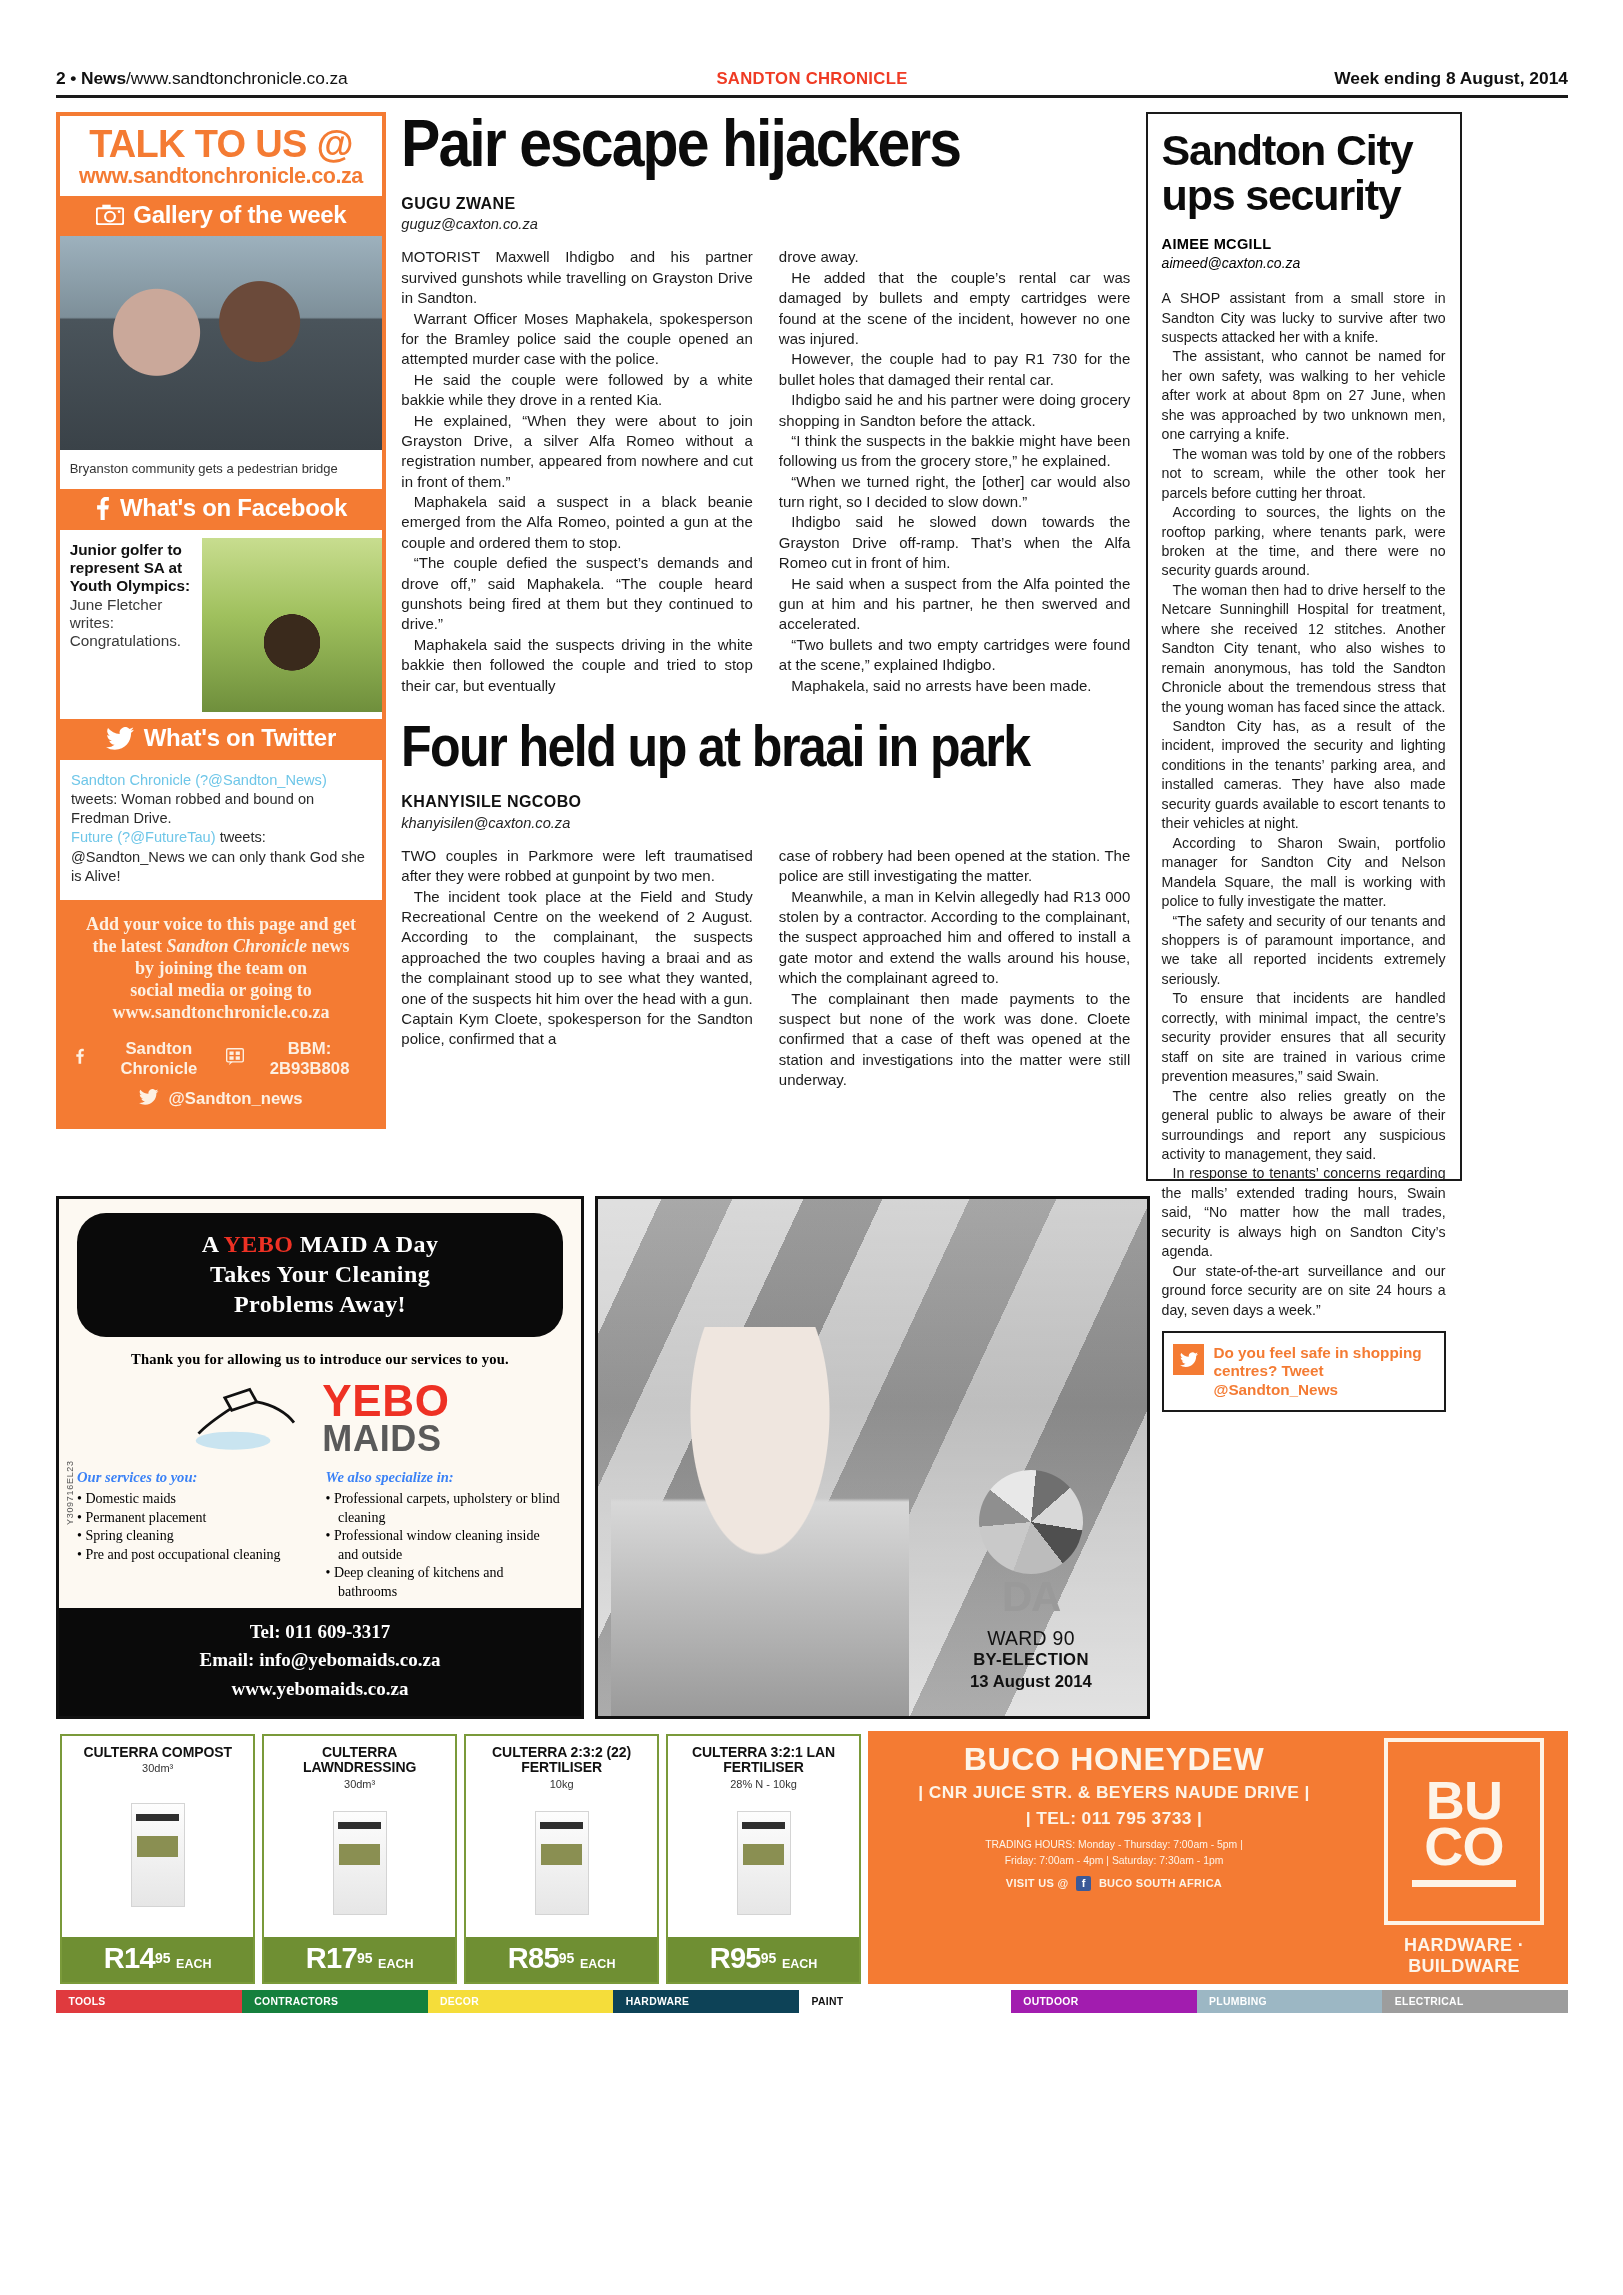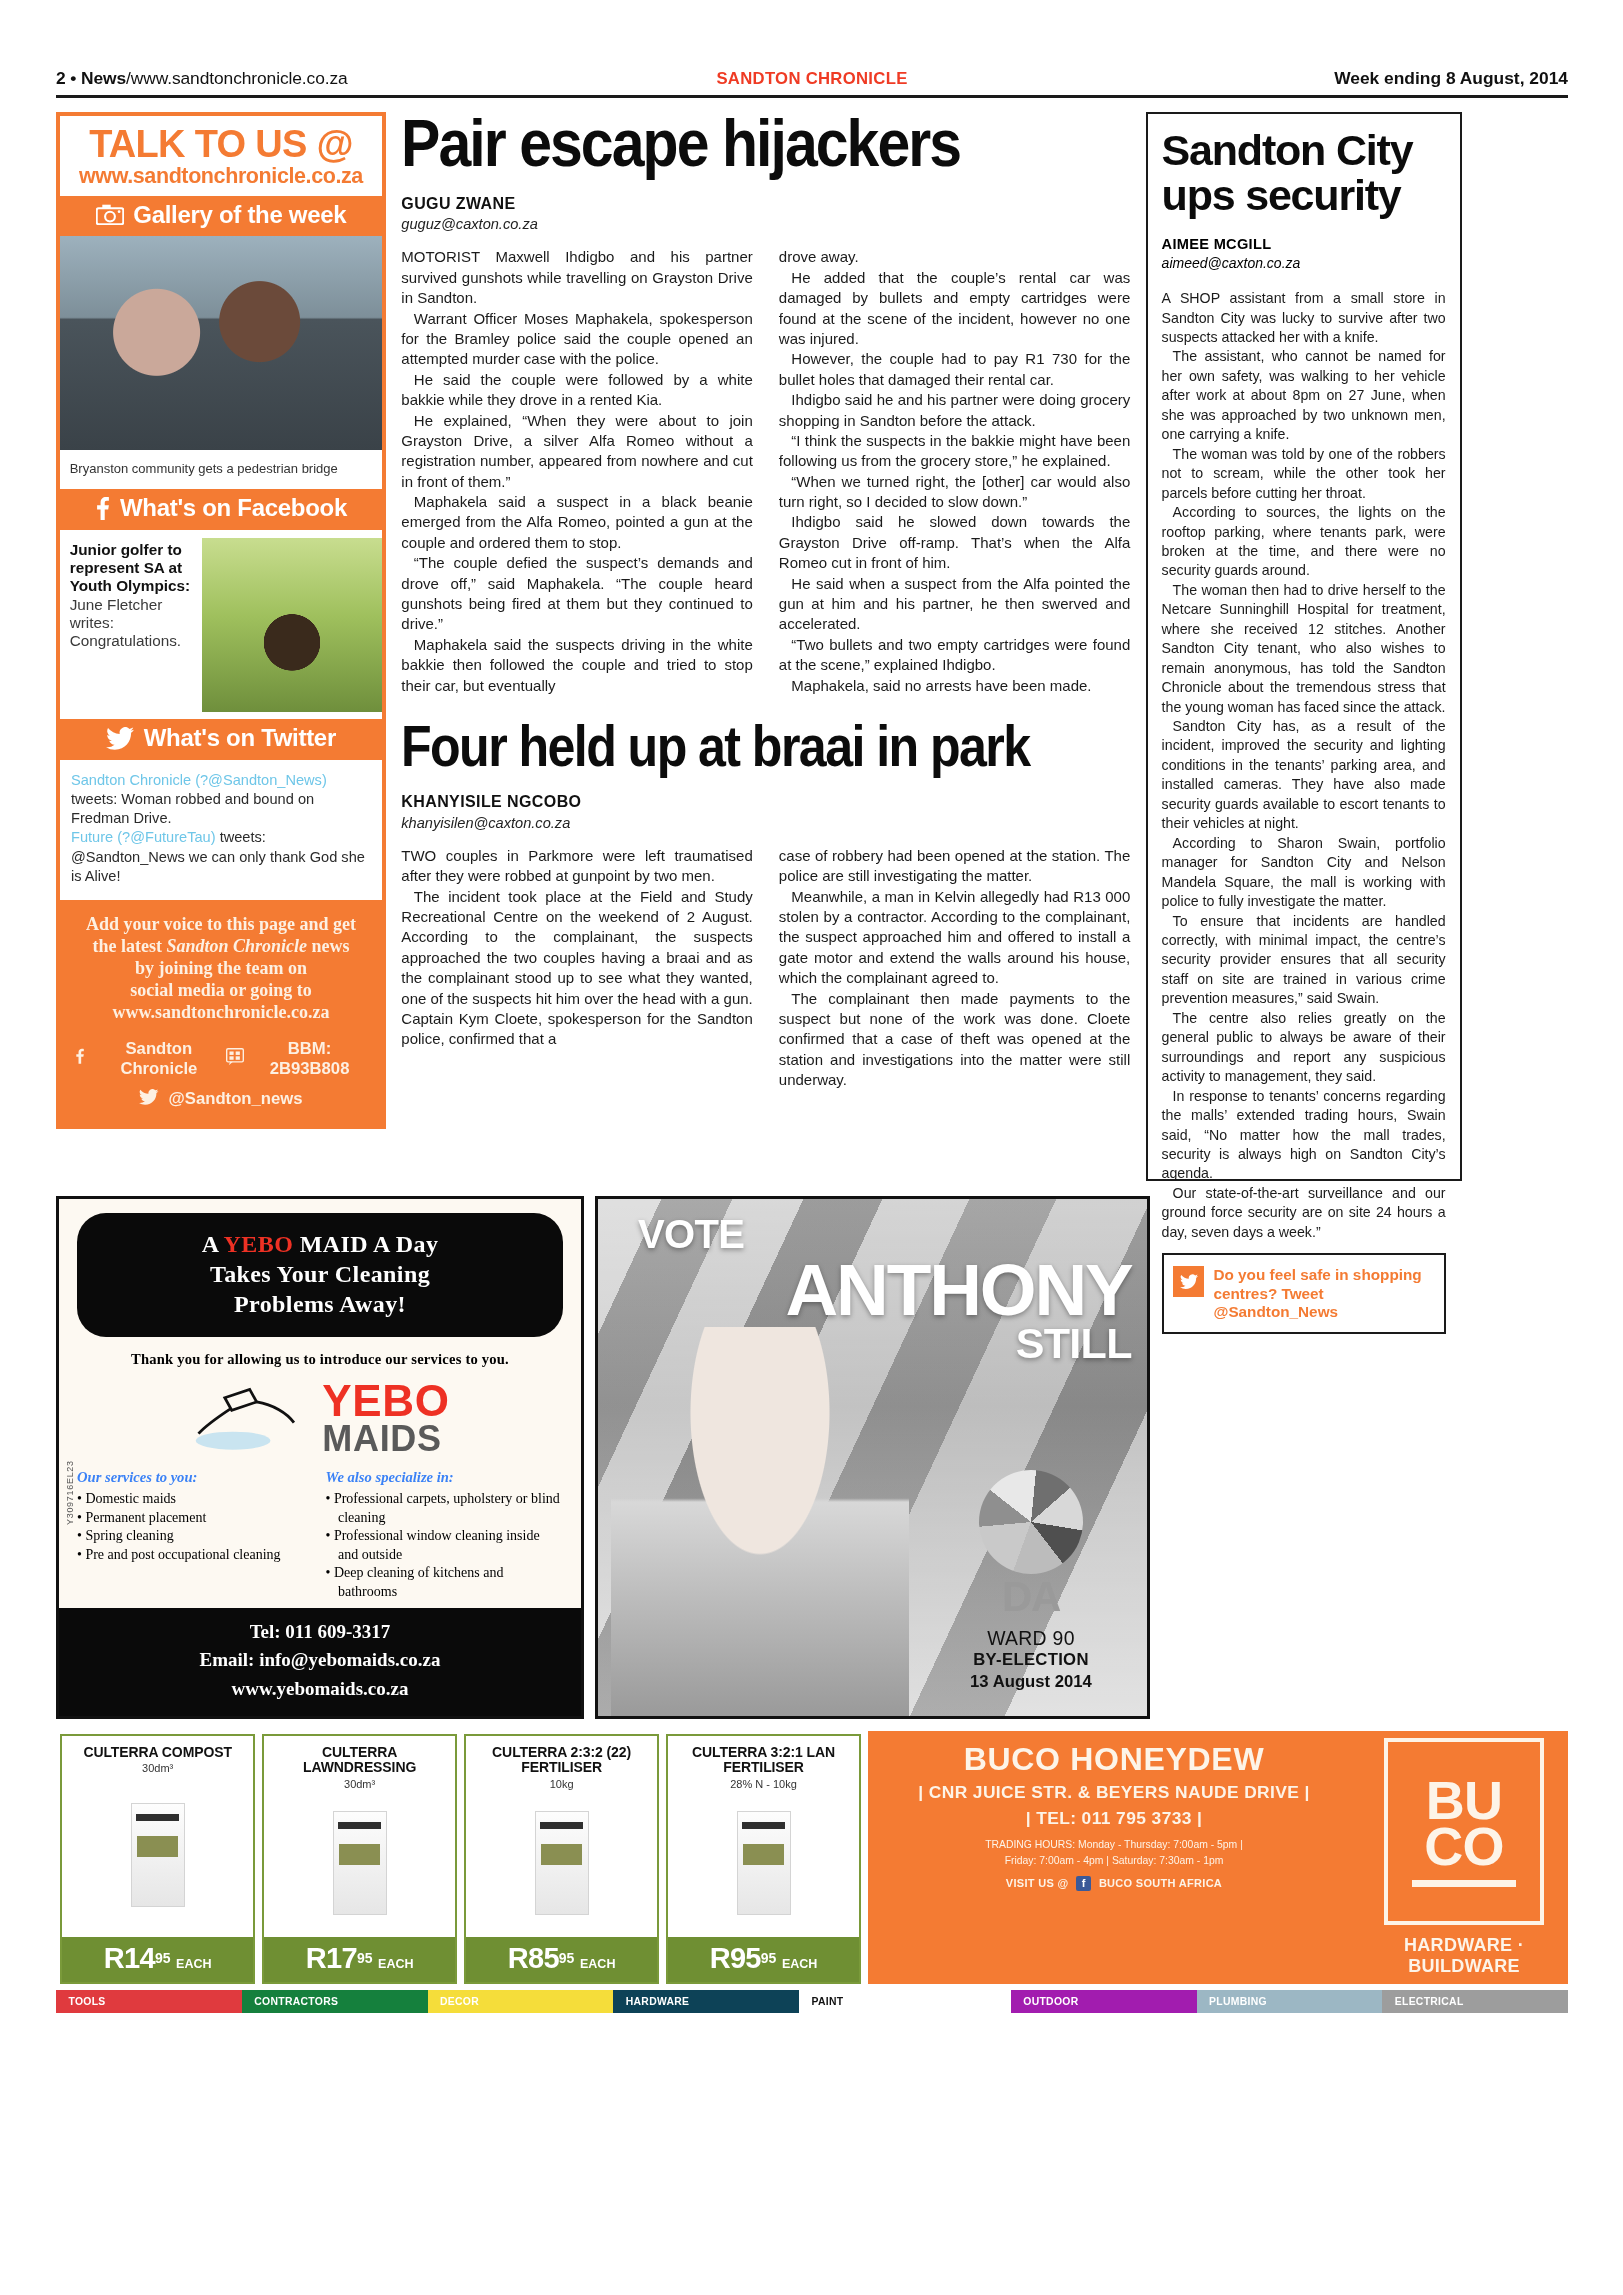--- a/index.html
+++ b/index.html
@@ -381,20 +381,21 @@
         <div class="r-byline-name">AIMEE MCGILL</div>
         <div class="r-byline-mail">aimeed@caxton.co.za</div>
         <div class="r-body">
           <p class="first">A SHOP assistant from a small store in Sandton City was lucky to survive after two suspects attacked her with a knife.</p>
           <p>The assistant, who cannot be named for her own safety, was walking to her vehicle after work at about 8pm on 27 June, when she was approached by two unknown men, one carrying a knife.</p>
           <p>The woman was told by one of the robbers not to scream, while the other took her parcels before cutting her throat.</p>
           <p>According to sources, the lights on the rooftop parking, where tenants park, were broken at the time, and there were no security guards around.</p>
           <p>The woman then had to drive herself to the Netcare Sunninghill Hospital for treatment, where she received 12 stitches. Another Sandton City tenant, who also wishes to remain anonymous, has told the Sandton Chronicle about the tremendous stress that the young woman has faced since the attack.</p>
           <p>Sandton City has, as a result of the incident, improved the security and lighting conditions in the tenants’ parking area, and installed cameras. They have also made security guards available to escort tenants to their vehicles at night.</p>
           <p>According to Sharon Swain, portfolio manager for Sandton City and Nelson Mandela Square, the mall is working with police to fully investigate the matter.</p>
+          <p>“The safety and security of our tenants and shoppers is of paramount importance, and we take all reported incidents extremely seriously.</p>
           <p>To ensure that incidents are handled correctly, with minimal impact, the centre’s security provider ensures that all security staff on site are trained in various crime prevention measures,” said Swain.</p>
           <p>The centre also relies greatly on the general public to always be aware of their surroundings and report any suspicious activity to management, they said.</p>
           <p>In response to tenants’ concerns regarding the malls’ extended trading hours, Swain said, “No matter how the mall trades, security is always high on Sandton City’s agenda.</p>
           <p>Our state-of-the-art surveillance and our ground force security are on site 24 hours a day, seven days a week.”</p>
         </div>
         <div class="r-cta">
           <div class="r-cta-icon">
             <svg width="18" height="15.3" viewBox="0 0 40 33">
                 <path d="M40 4c-1.5.7-3 1.1-4.7 1.3 1.7-1 3-2.6 3.6-4.5-1.6.9-3.3 1.6-5.2 2A8.2 8.2 0 0 0 19.6 10 23.2 23.2 0 0 1 2.8 1.5a8.2 8.2 0 0 0 2.5 11 8.1 8.1 0 0 1-3.7-1v.1c0 4 2.8 7.3 6.6 8a8.3 8.3 0 0 1-3.7.2c1 3.3 4.1 5.7 7.7 5.7A16.5 16.5 0 0 1 0 29a23.2 23.2 0 0 0 12.6 3.7c15.1 0 23.3-12.5 23.3-23.3V8.3A16.6 16.6 0 0 0 40 4z" fill="#fff"></path>
               </svg>
@@ -452,25 +453,20 @@
         <div>Tel: 011 609-3317</div>
         <div>Email: info@yebomaids.co.za</div>
         <div>www.yebomaids.co.za</div>
       </div>
       <div class="yebo-code">Y309716EL23</div>
     </div>
 
     <div class="ad-vote">
       <div class="vote-flag"></div>
       <div class="vote-person"></div>
-      <div class="vote-txt">
-        <div class="vote-1">VOTE</div>
-        <div class="vote-2">ANTHONY</div>
-        <div class="vote-3">STILL</div>
-      </div>
       <div class="vote-da">
         <div class="da-logo"></div>
         <div class="da-word">DA</div>
         <div class="da-ward">WARD 90</div>
         <div class="da-by">BY-ELECTION</div>
         <div class="da-date">13 August 2014</div>
       </div>
     </div>
   </div>
 

